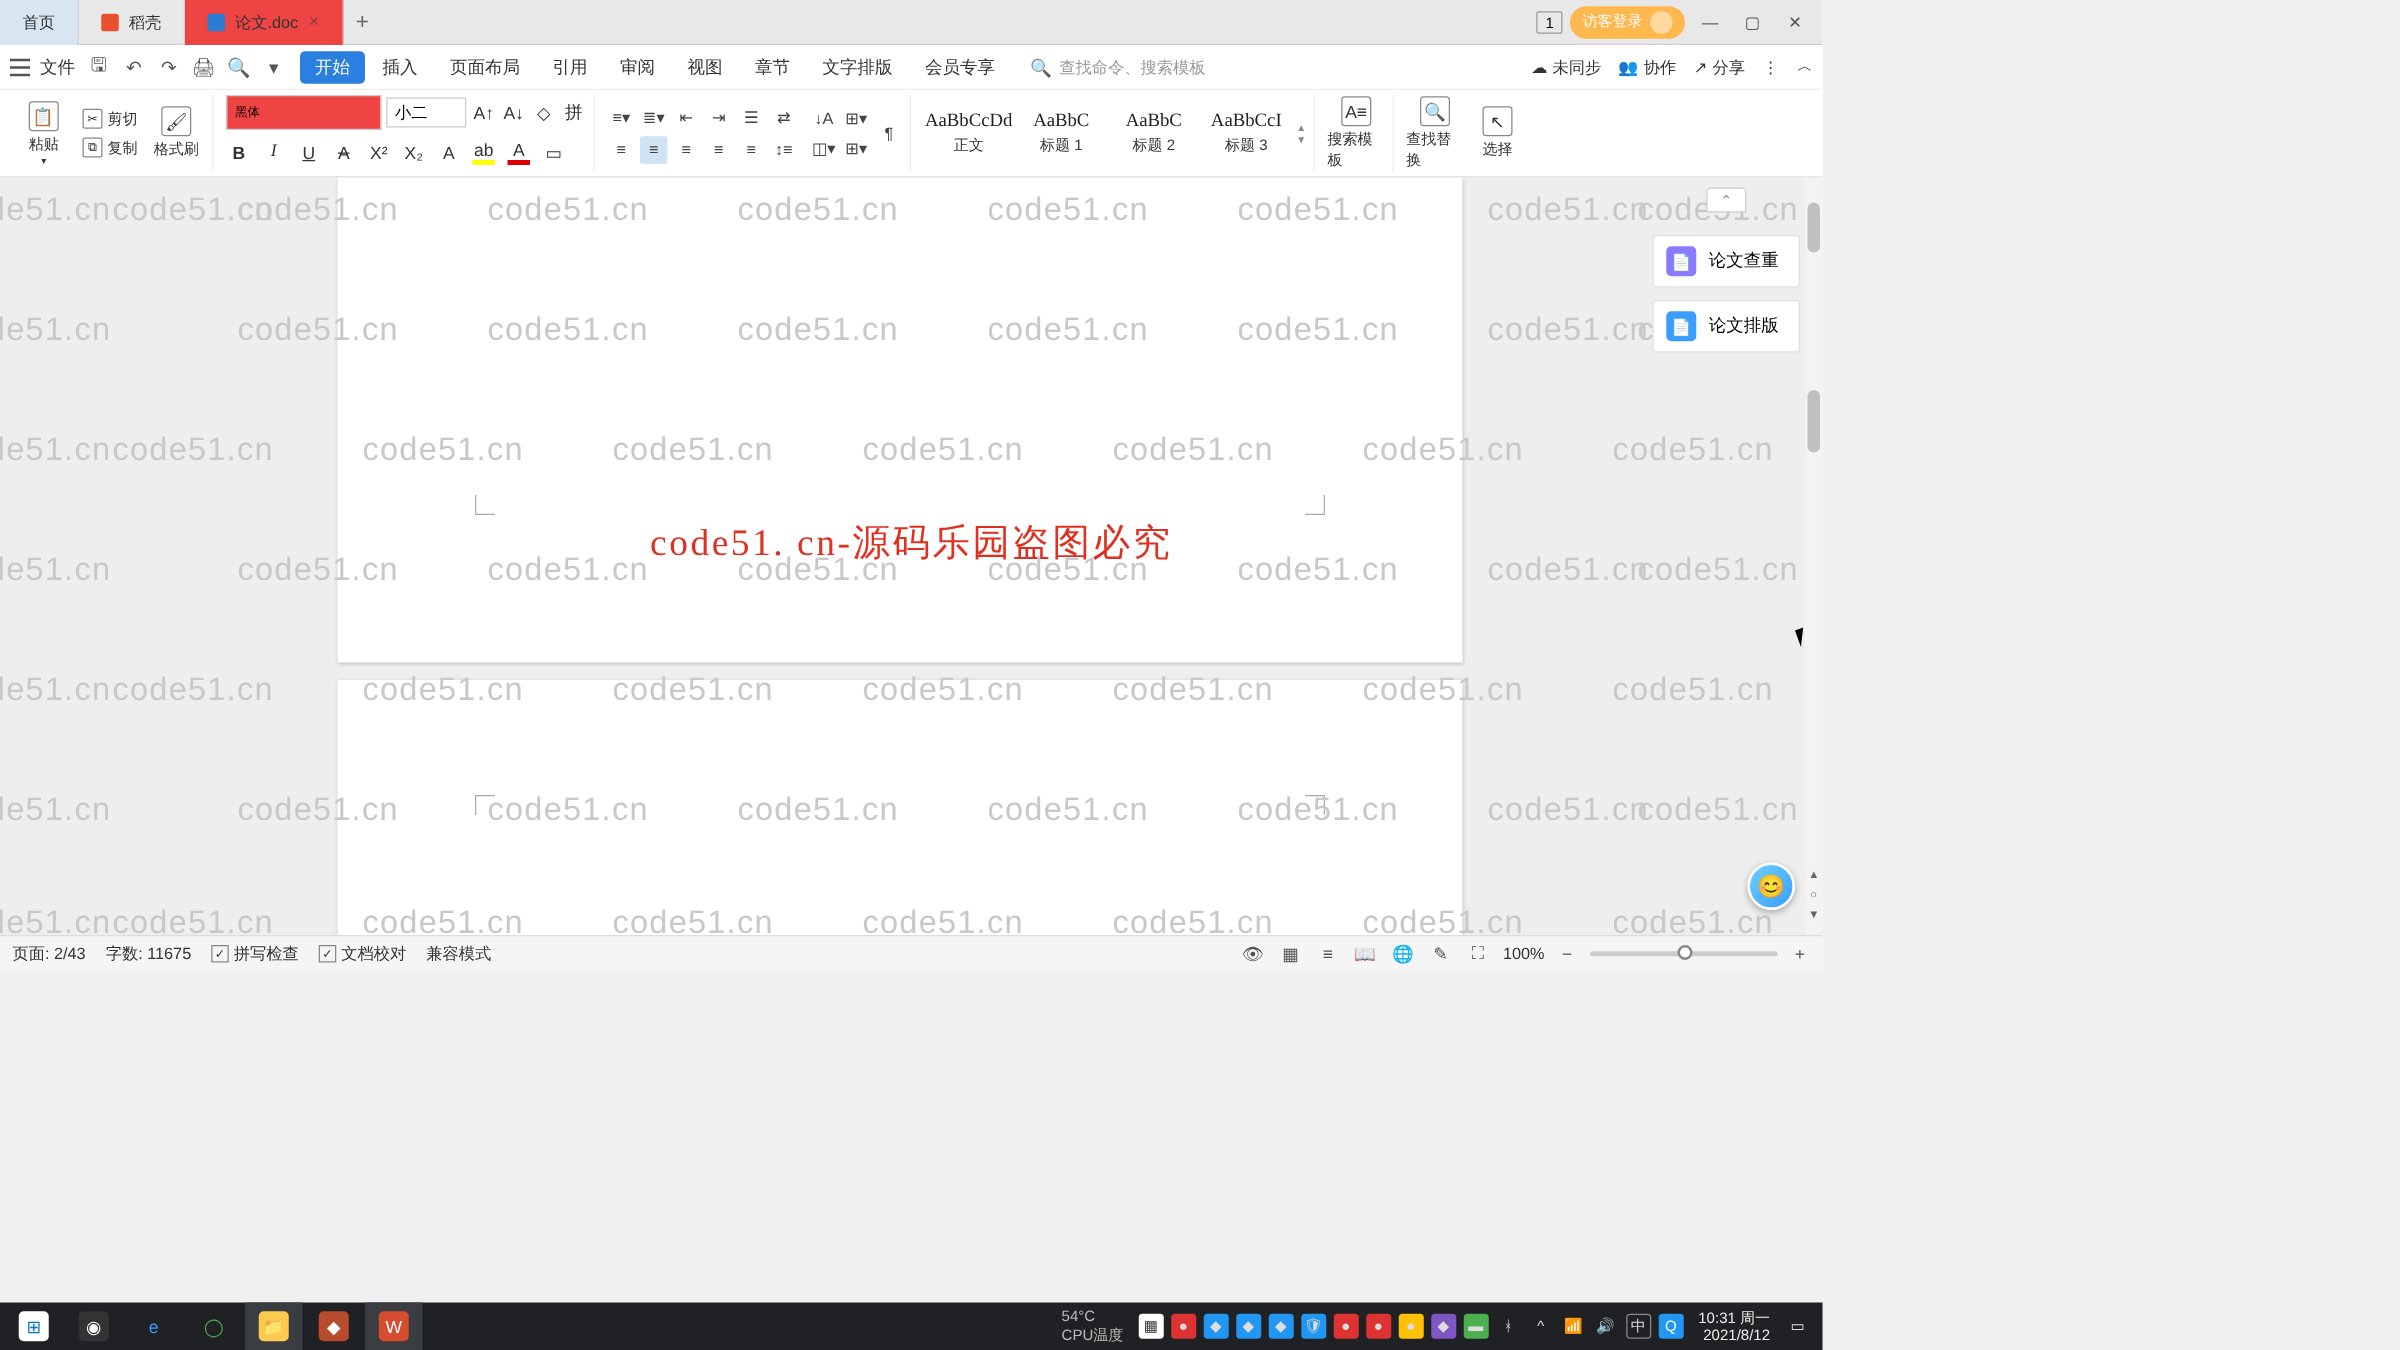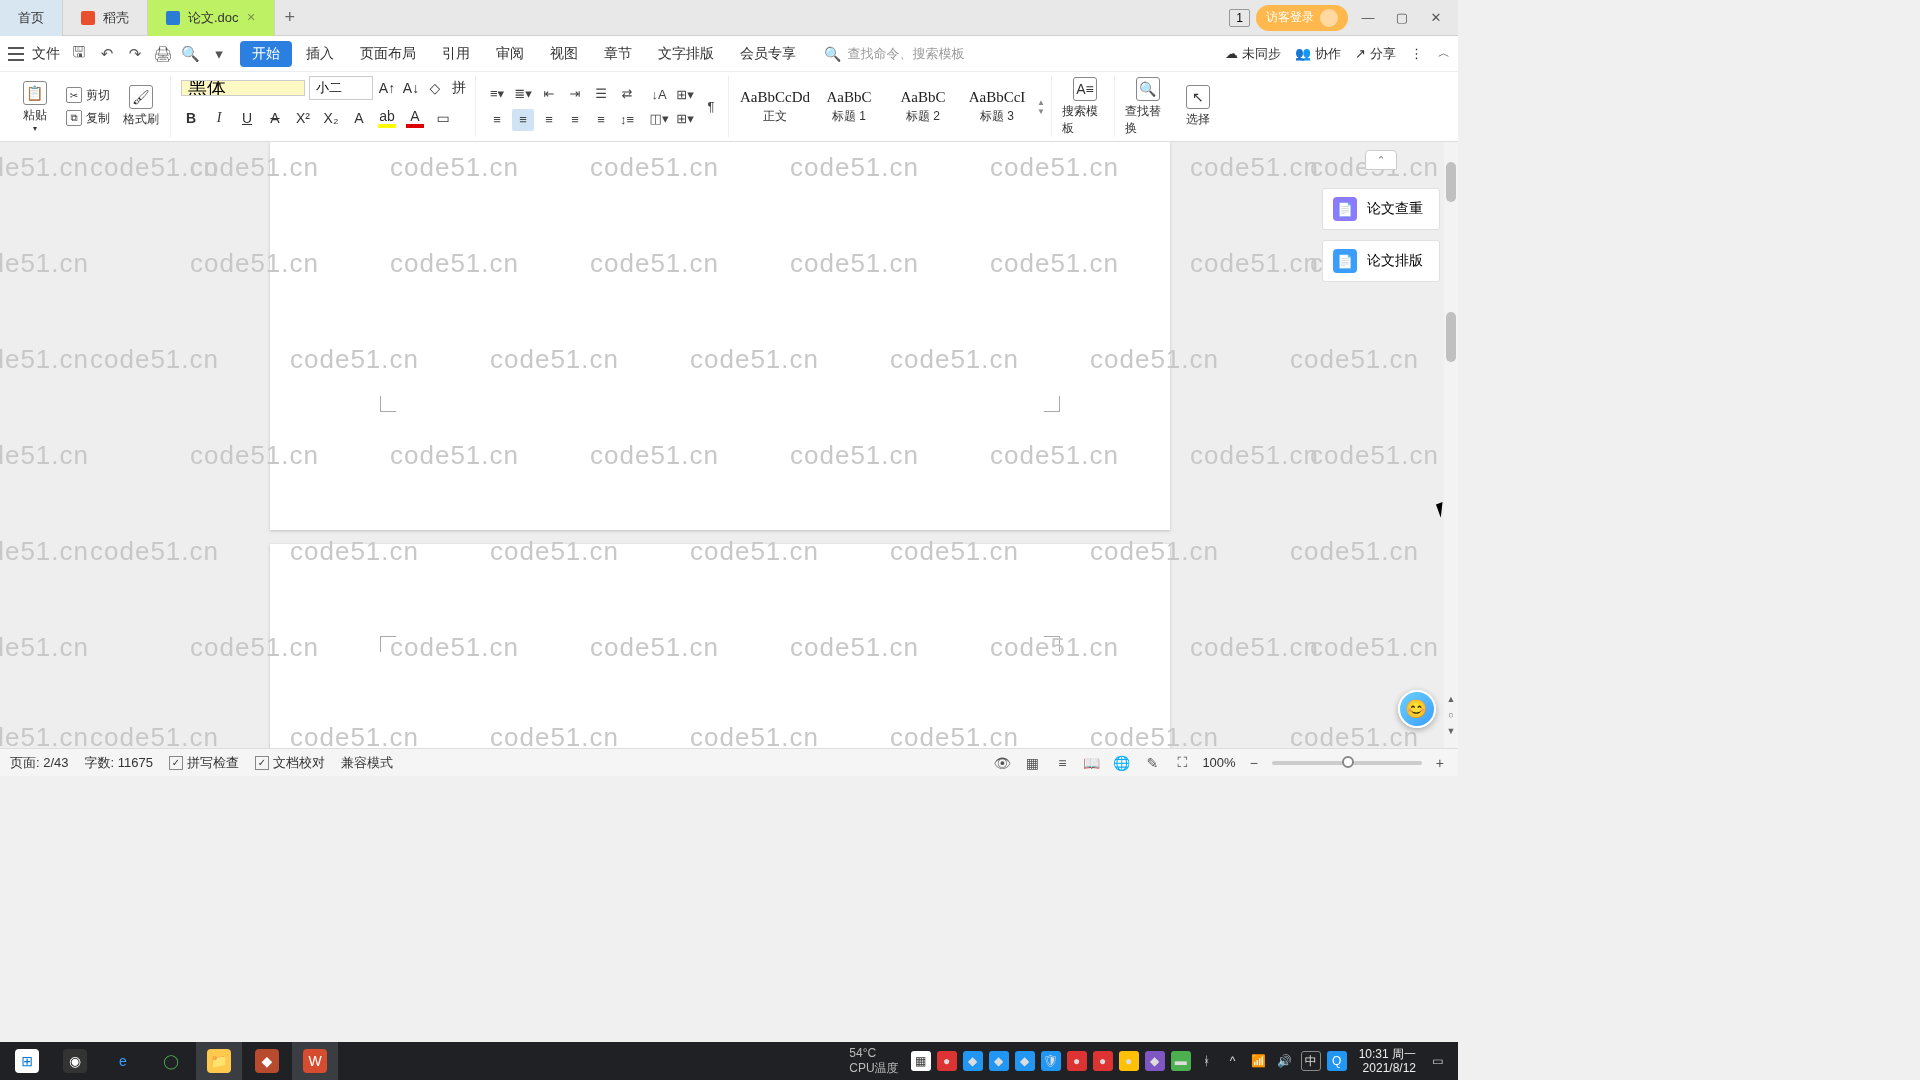--- a/index.html
+++ b/index.html
@@ -2,21 +2,21 @@
 <html><head>
 <meta charset="utf-8">
 <style>
 *{margin:0;padding:0;box-sizing:border-box;font-family:"Microsoft YaHei",sans-serif;user-select:none}
 body{width:1920px;height:1080px;overflow:hidden;background:#f0f0f0;position:relative}
 .wps-window{width:1458px;height:776px;background:#fff;position:relative;display:flex;flex-direction:column}
 
 
 .titlebar{height:36px;background:#e8e8e8;display:flex;align-items:center;border-bottom:1px solid #d0d0d0}
 .doc-tab{height:36px;padding:0 18px;display:flex;align-items:center;gap:8px;font-size:13px;color:#333;border-right:1px solid #d0d0d0;cursor:pointer}
-.doc-tab.active{background:#bef264}
+.doc-tab.active{background:#ef4444}
 .doc-tab.home{background:#d8e6f2}
 .doc-tab .close{font-size:11px;opacity:.5}
 .tab-icon{width:14px;height:14px;display:inline-block}
 .tab-icon.d{background:#e94f2d;border-radius:2px}
 .tab-icon.w{background:#2b7cd3;border-radius:2px}
 .add-tab{width:30px;text-align:center;font-size:18px;color:#666}
 .titlebar-right{margin-left:auto;display:flex;align-items:center;gap:6px;padding-right:8px}
 .tab-count{border:1px solid #999;padding:1px 6px;font-size:12px;border-radius:2px}
 .login-pill{background:#ffb84d;color:#fff;padding:4px 10px;border-radius:14px;font-size:12px;display:flex;align-items:center;gap:6px}
 .login-pill .avatar{width:18px;height:18px;background:#ffd9a0;border-radius:50%}
@@ -41,21 +41,21 @@
 
 .ribbon{height:70px;background:#fff;display:flex;align-items:center;padding:4px 6px;border-bottom:1px solid #ddd;gap:4px}
 .rgroup{display:flex;align-items:center;height:100%;padding:0 6px;border-right:1px solid #eee;gap:4px}
 .rgroup:last-child{border-right:none}
 .rbtn-big{display:flex;flex-direction:column;align-items:center;justify-content:center;width:46px;height:60px;font-size:12px;color:#333}
 .rbtn-big .bicon{width:24px;height:24px;border:1px solid #888;border-radius:3px;margin-bottom:2px;display:flex;align-items:center;justify-content:center;font-size:14px}
 .rbtn-sm{display:flex;align-items:center;gap:4px;font-size:12px;color:#333;padding:2px 4px}
 .rbtn-sm .sicon{width:16px;height:16px;border:1px solid #888;border-radius:2px;font-size:10px;display:flex;align-items:center;justify-content:center}
 .vstack{display:flex;flex-direction:column;gap:2px}
 .font-box{display:flex;align-items:center;gap:4px}
-.font-name{width:124px;height:16px;border:1px solid #ccc;font-size:19px;padding:2px 6px;background:#fef9c3}
+.font-name{width:124px;height:28px;border:1px solid #ccc;font-size:10px;padding:2px 6px;background:#ef4444}
 .font-size{width:64px;height:24px;border:1px solid #ccc;font-size:13px;padding:2px 6px;background:#fff}
 .font-row2{display:flex;align-items:center;gap:8px;margin-top:4px}
 .fr-icon{width:20px;height:20px;display:flex;align-items:center;justify-content:center;font-size:14px;color:#333}
 .fr-icon.bold{font-weight:bold}
 .fr-icon.italic{font-style:italic;font-family:serif}
 .fr-icon.underline{text-decoration:underline}
 .fr-icon.strike{text-decoration:line-through}
 .color-rect{width:18px;height:4px;background:#d00}
 .hl-rect{width:18px;height:4px;background:#ff0}
 .para-grid{display:grid;grid-template-columns:repeat(6,22px);grid-template-rows:22px 22px;gap:4px}
@@ -316,20 +316,21 @@
       <span class="margin-mark" style="left:110px;top:254px"></span>
       <span class="margin-mark tr" style="right:110px;top:254px"></span>
     </div>
     <div class="page p2">
       <span class="margin-mark" style="left:110px;top:92px;transform:scaleY(-1)"></span>
       <span class="margin-mark tr" style="right:110px;top:92px;transform:scaleY(-1)"></span>
 
     </div>
 
     <div class="watermark-layer">
+      <div class="redband" style="top:272px">code51. cn-源码乐园盗图必究</div>
 
       <div class="wm" style="left:90px;top:10px">code51.cn</div>
       <div class="wm" style="left:-40px;top:10px">code51.cn</div>
       <div class="wm" style="left:190px;top:10px">code51.cn</div>
       <div class="wm" style="left:390px;top:10px">code51.cn</div>
       <div class="wm" style="left:590px;top:10px">code51.cn</div>
       <div class="wm" style="left:790px;top:10px">code51.cn</div>
       <div class="wm" style="left:990px;top:10px">code51.cn</div>
       <div class="wm" style="left:1190px;top:10px">code51.cn</div>
       <div class="wm" style="left:1310px;top:10px">code51.cn</div>

